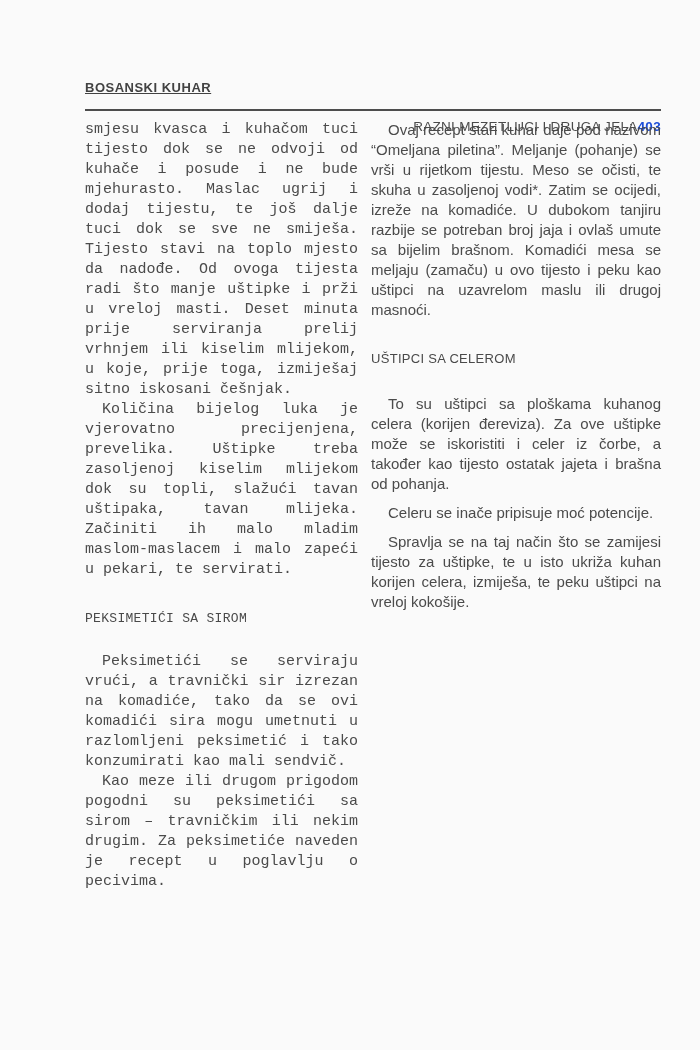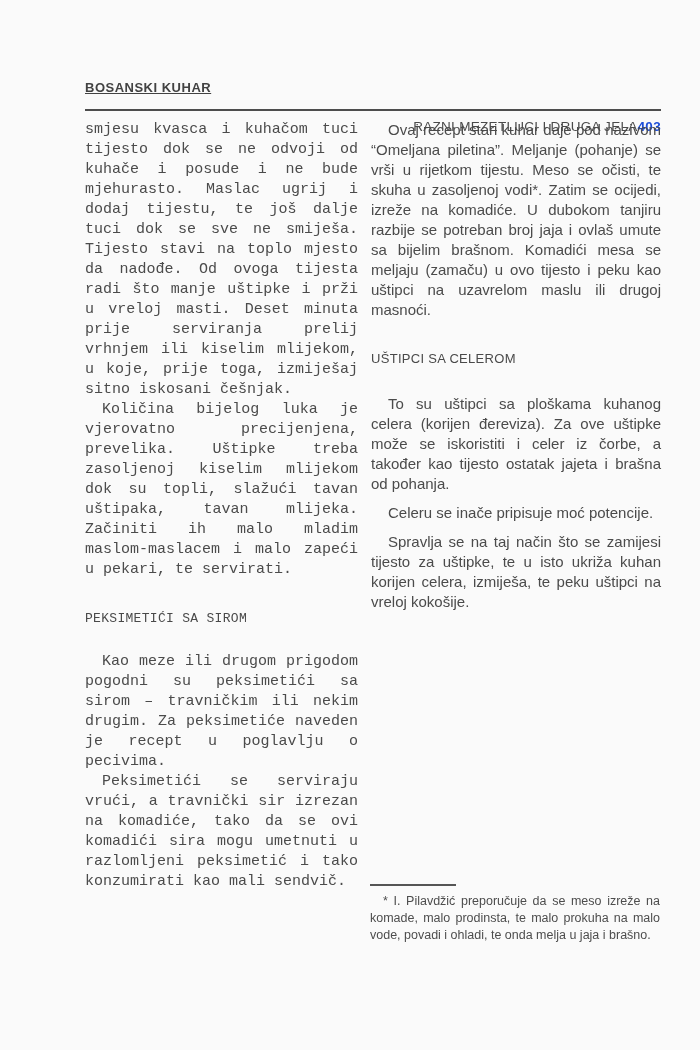--- a/index.html
+++ b/index.html
@@ -112,32 +112,28 @@
       <span class="page-number">403</span>
     </div>
   </div>
 
   <div class="columns">
 
     <div class="col-left">
       <p class="body">smjesu kvasca i kuhačom tuci tijesto dok se ne odvoji od kuhače i posude i ne bude mjehurasto. Maslac ugrij i dodaj tijestu, te još dalje tuci dok se sve ne smiješa. Tijesto stavi na toplo mjesto da nadođe. Od ovoga tijesta radi što manje uštipke i prži u vreloj masti. Deset minuta prije serviranja prelij vrhnjem ili kiselim mlijekom, u koje, prije toga, izmiješaj sitno iskosani češnjak.</p>
       <p class="body indent">Količina bijelog luka je vjerovatno precijenjena, prevelika. Uštipke treba zasoljenoj kiselim mlijekom dok su topli, slažući tavan uštipaka, tavan mlijeka. Začiniti ih malo mladim maslom-maslacem i malo zapeći u pekari, te servirati.</p>
       <h2 class="section">PEKSIMETIĆI SA SIROM</h2>
+      <p class="body indent">Peksimetići se serviraju vrući, a travnički sir izrezan na komadiće, tako da se ovi komadići sira mogu umetnuti u razlomljeni peksimetić i tako konzumirati kao mali sendvič.</p>
       <p class="body indent">Kao meze ili drugom prigodom pogodni su peksimetići sa sirom – travničkim ili nekim drugim. Za peksimetiće naveden je recept u poglavlju o pecivima.</p>
-      <p class="body indent">Peksimetići se serviraju vrući, a travnički sir izrezan na komadiće, tako da se ovi komadići sira mogu umetnuti u razlomljeni peksimetić i tako konzumirati kao mali sendvič.</p>
     </div>
 
     <div class="col-right">
       <p class="body indent">Ovaj recept stari kuhar daje pod nazivom “Omeljana piletina”. Meljanje (pohanje) se vrši u rijetkom tijestu. Meso se očisti, te skuha u zasoljenoj vodi*. Zatim se ocijedi, izreže na komadiće. U dubokom tanjiru razbije se potreban broj jaja i ovlaš umute sa bijelim brašnom. Komadići mesa se meljaju (zamaču) u ovo tijesto i peku kao uštipci na uzavrelom maslu ili drugoj masnoći.</p>
       <h2 class="section">UŠTIPCI SA CELEROM</h2>
       <p class="body indent">To su uštipci sa ploškama kuhanog celera (korijen đereviza). Za ove uštipke može se iskoristiti i celer iz čorbe, a također kao tijesto ostatak jajeta i brašna od pohanja.</p>
       <p class="body indent">Celeru se inače pripisuje moć potencije.</p>
       <p class="body indent">Spravlja se na taj način što se zamijesi tijesto za uštipke, te u isto ukriža kuhan korijen celera, izmiješa, te peku uštipci na vreloj kokošije.</p>
     </div>
 
   </div>
 
-  <div class="footnote">
-    <hr class="footnote-rule">
-    <p class="footnote-text">* I. Pilavdžić preporučuje da se meso izreže na komade, malo prodinsta, te malo prokuha na malo vode, povadi i ohladi, te onda melja u jaja i brašno.</p>
-  </div>
 
 </div>
 
 </body></html>

